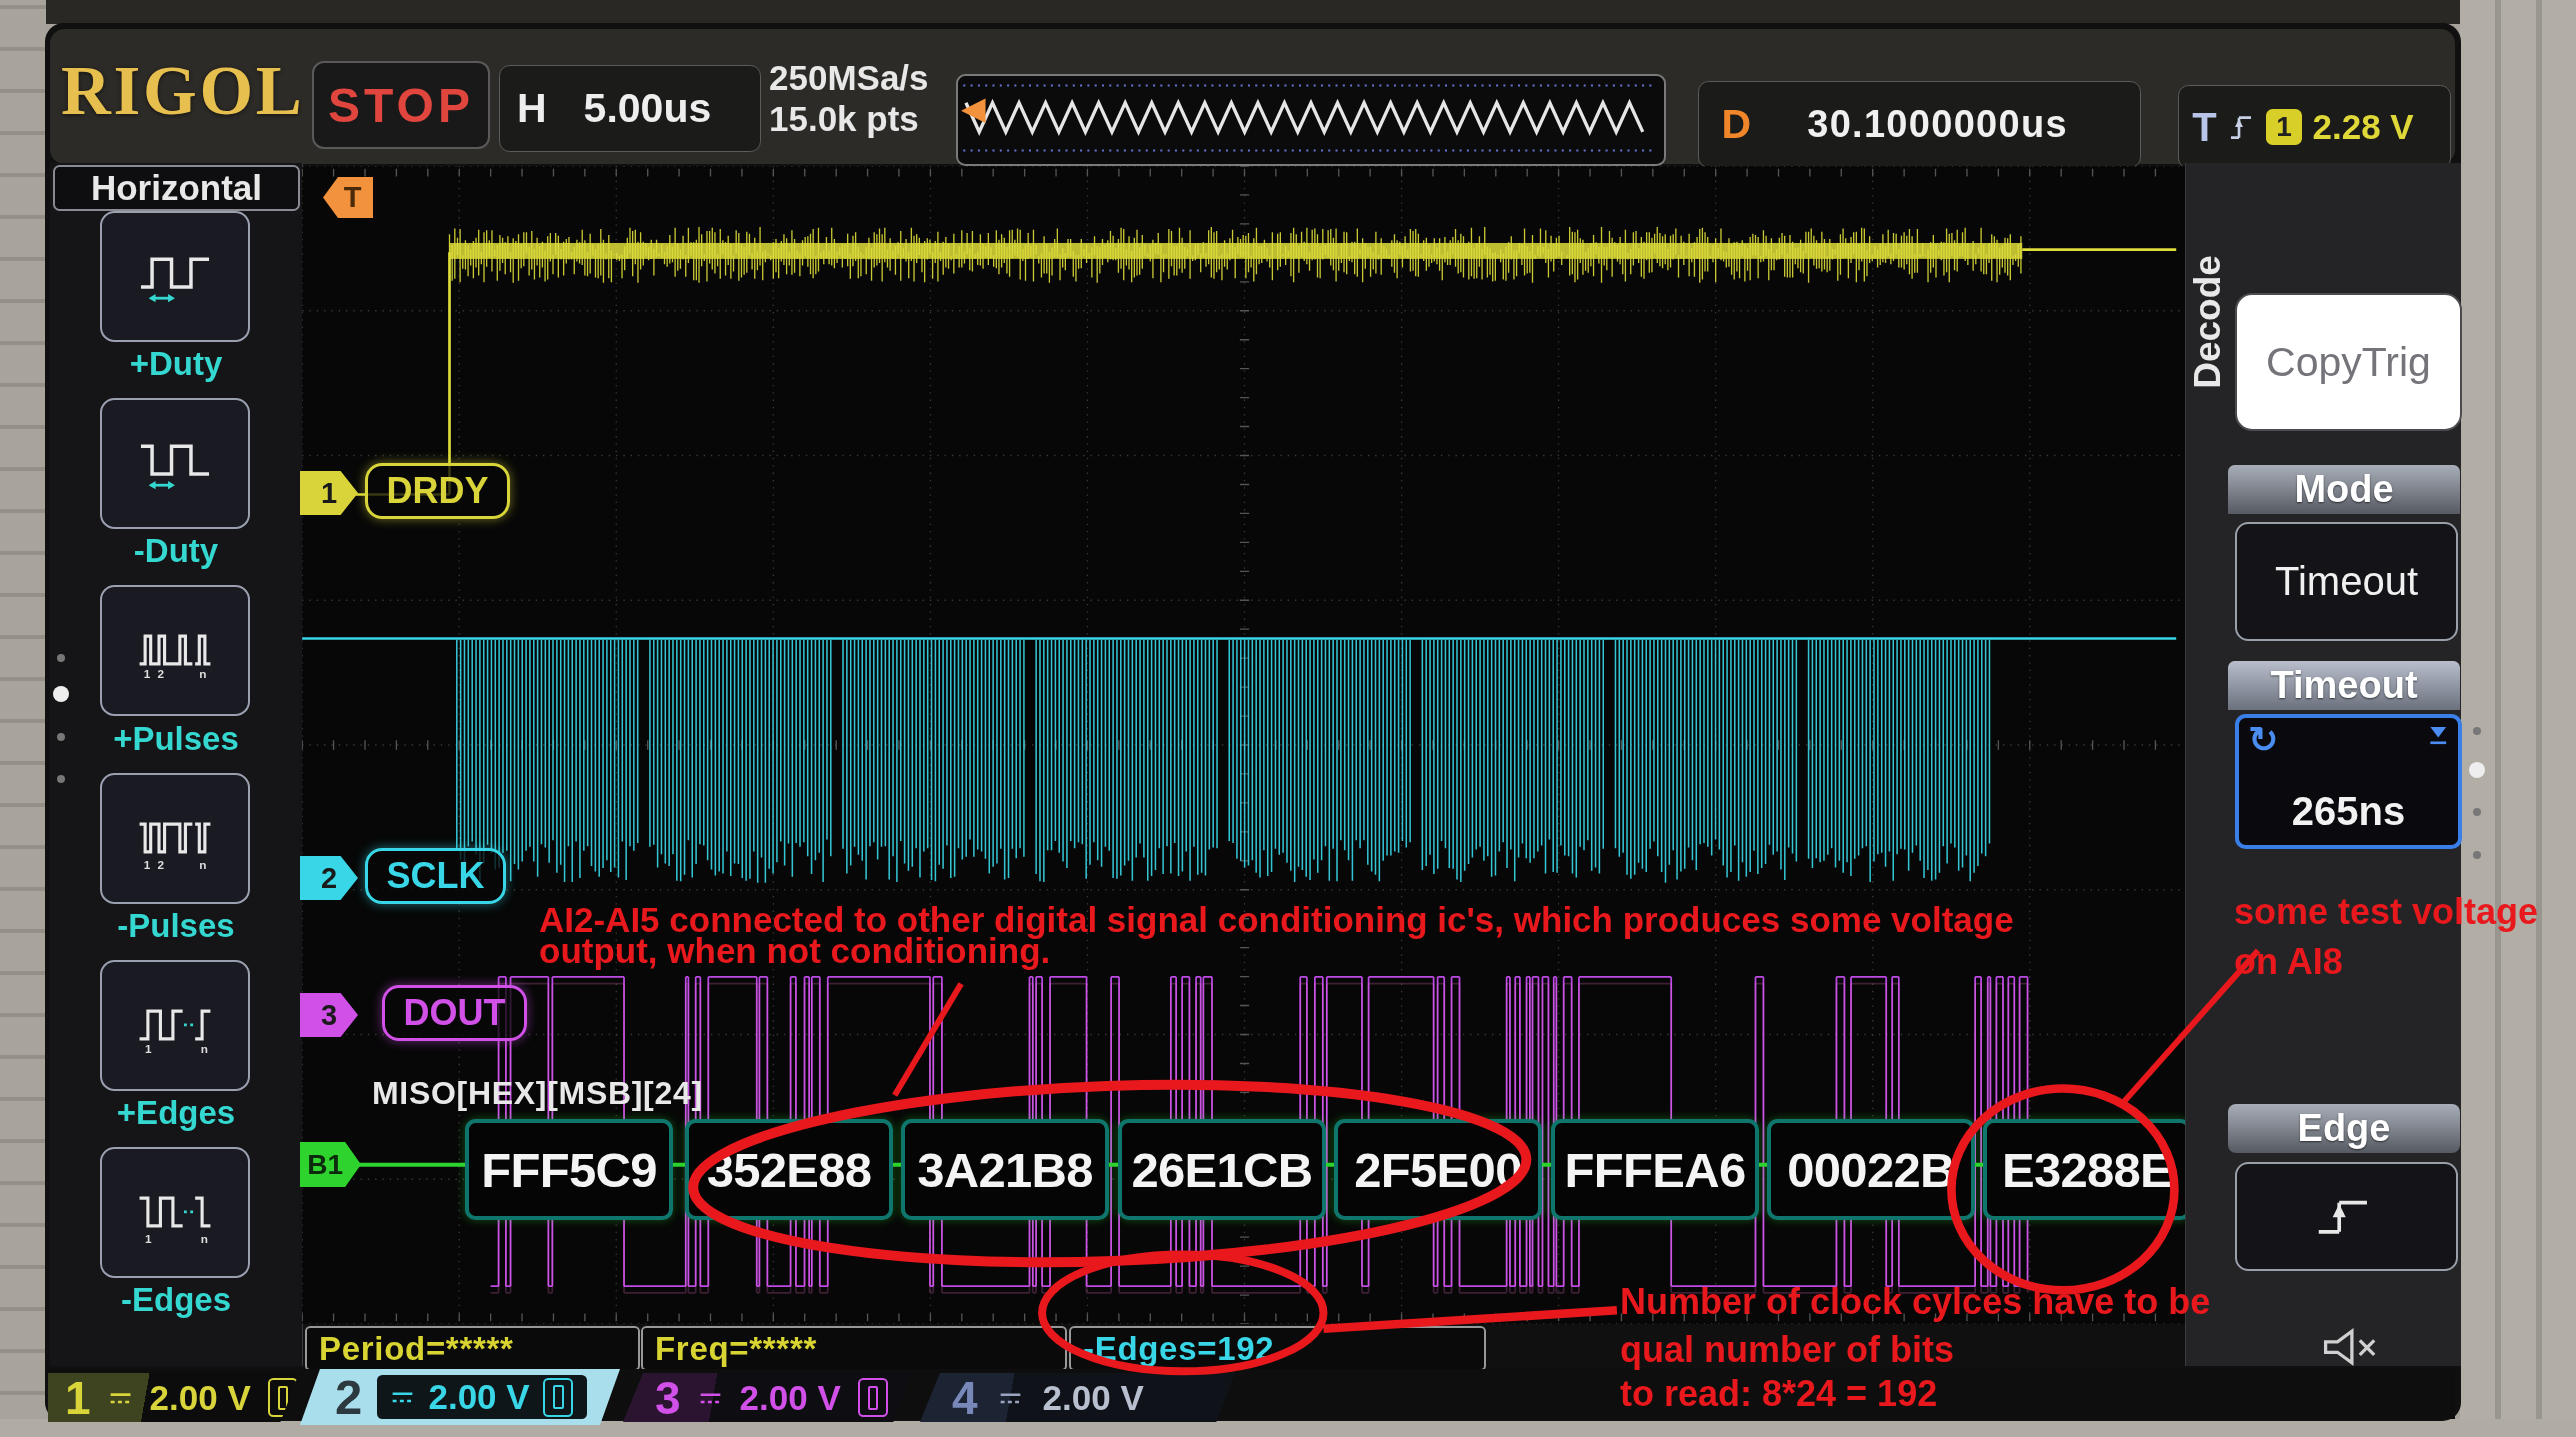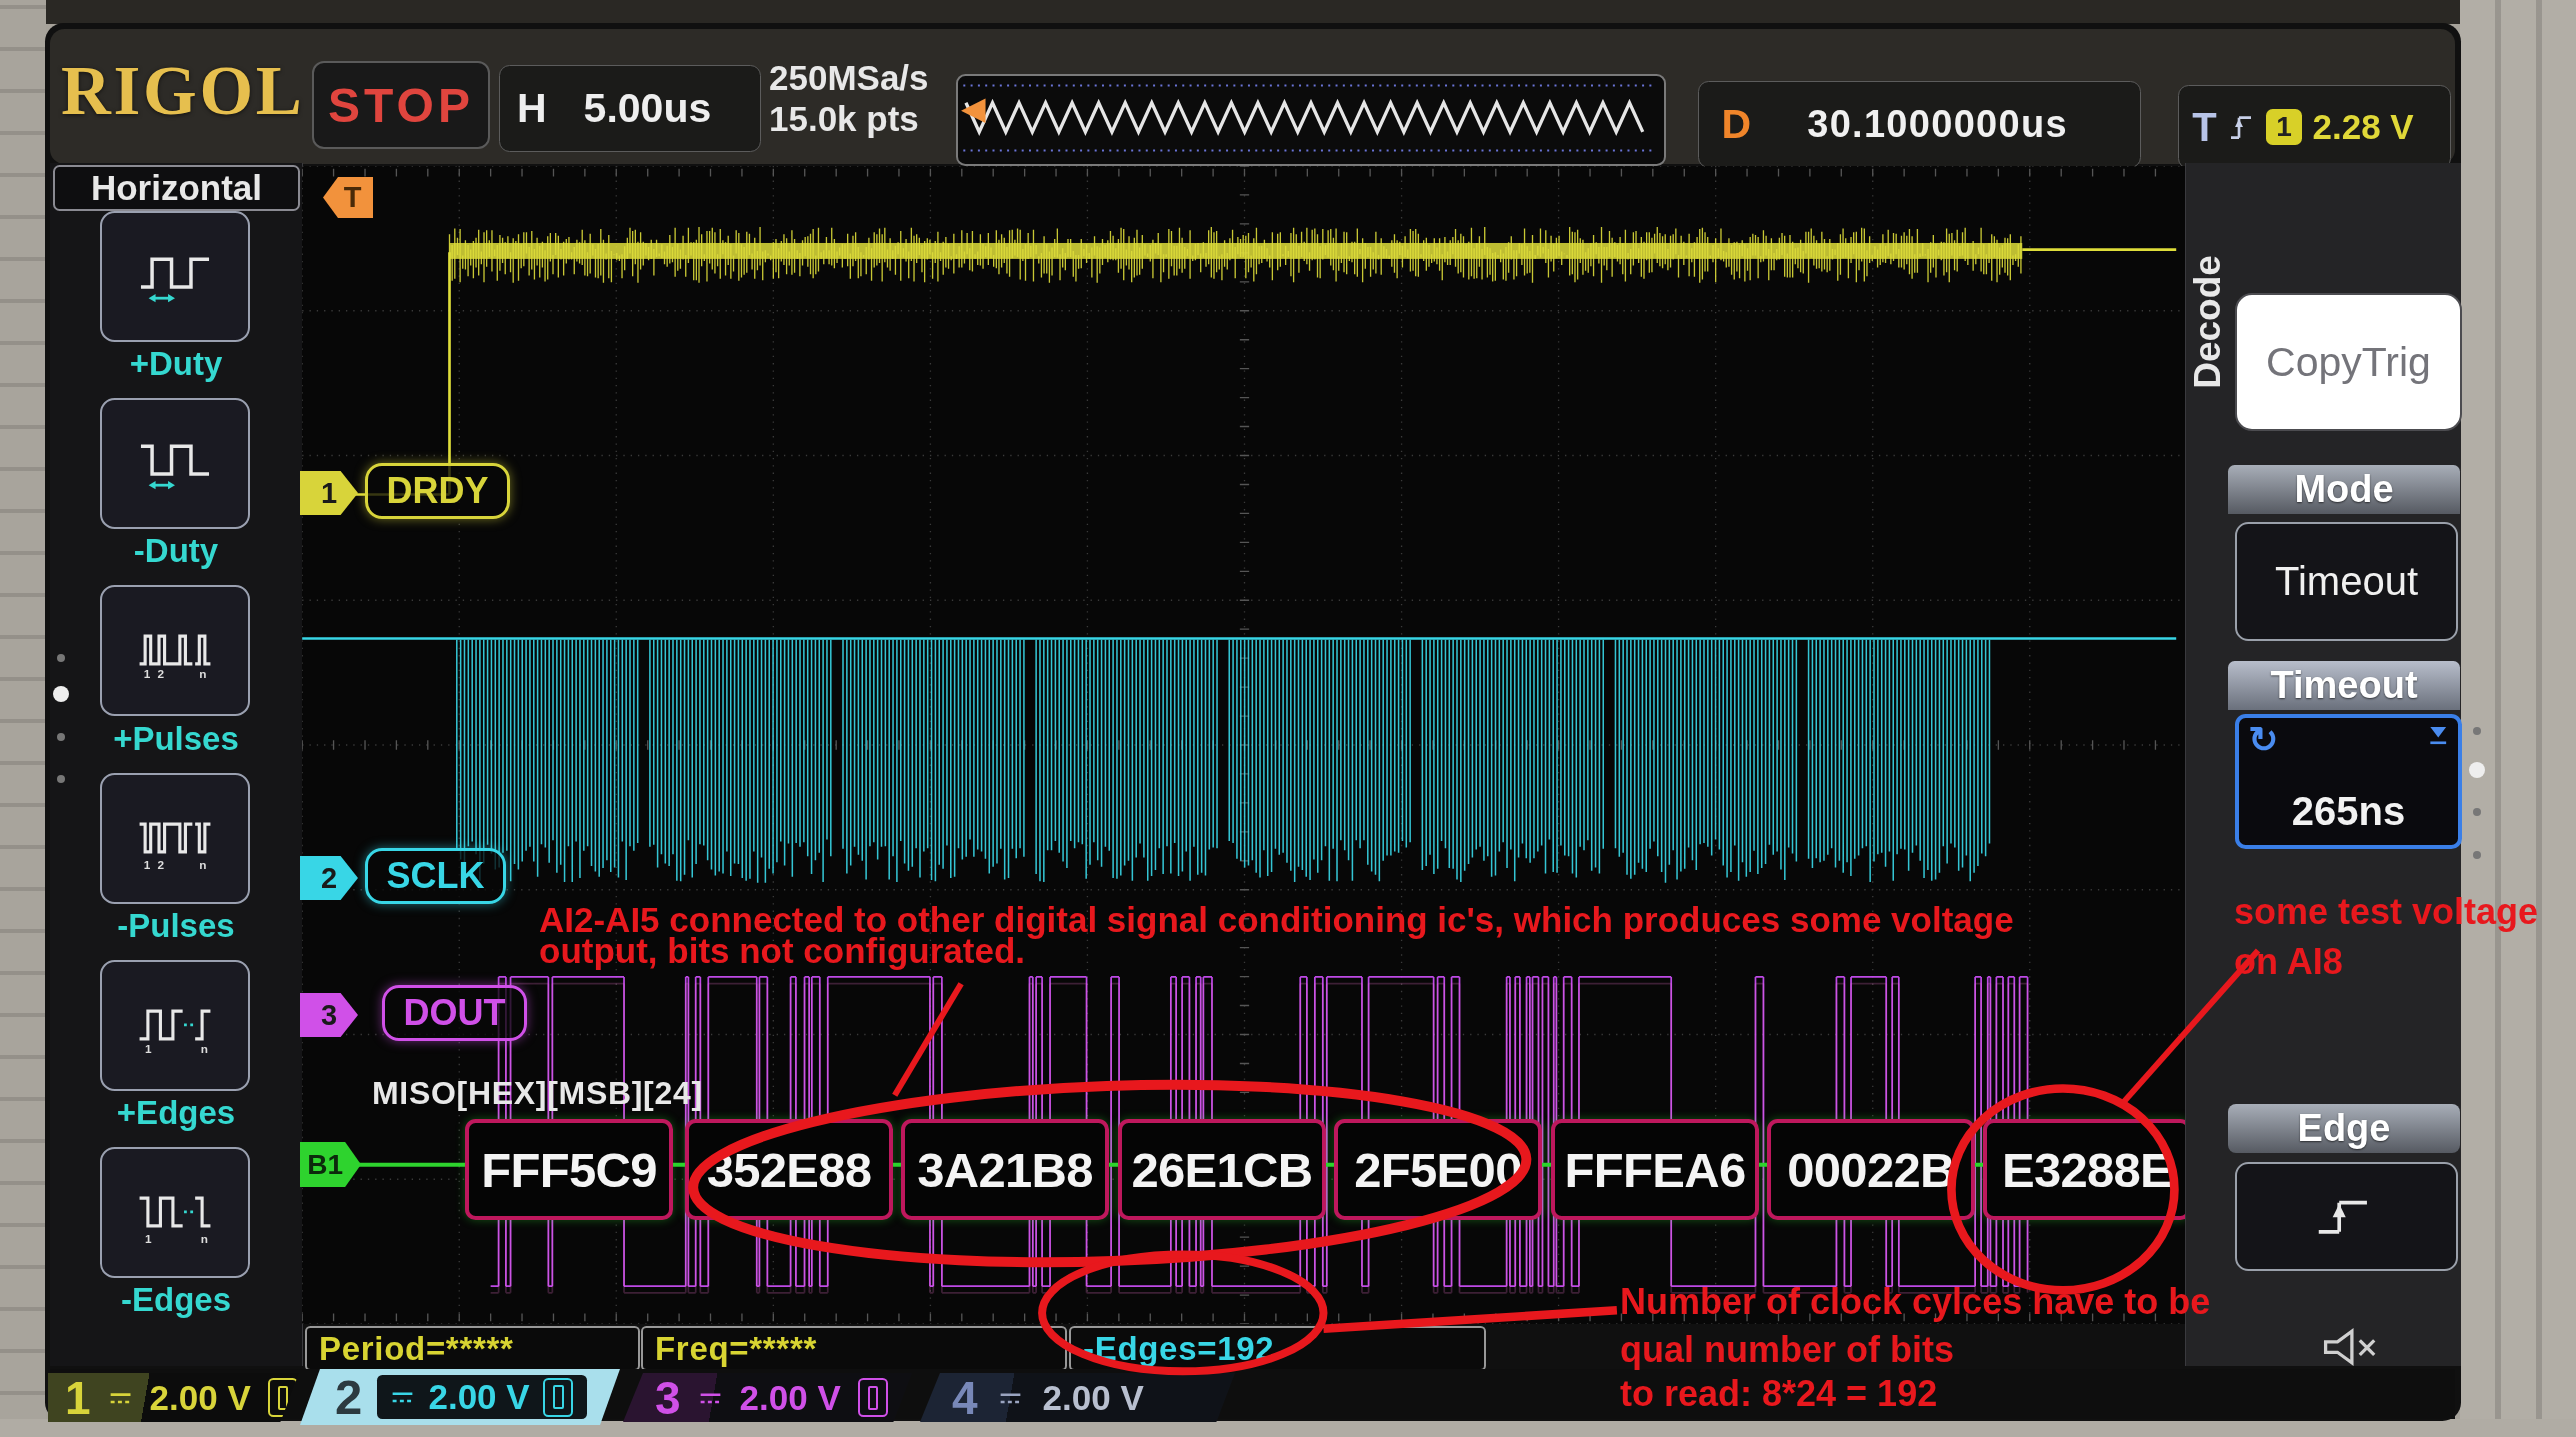--- a/index.html
+++ b/index.html
@@ -51,21 +51,21 @@
   .dot{border-radius:50%;background:#777;}
   
   .grat{left:302px;top:166px;width:1885px;height:1158px;background:#070707;}
   .trigT{left:323px;top:177px;width:50px;height:41px;background:#f2923c;
     clip-path:polygon(100% 0,100% 100%,30% 100%,0 50%,30% 0);display:flex;align-items:center;justify-content:center;
     color:#4a2a08;font-weight:bold;font-size:29px;padding-left:9.3px;box-sizing:border-box;}
   .chmark{width:58px;height:44px;clip-path:polygon(0 0,70% 0,100% 50%,70% 100%,0 100%);
     display:flex;align-items:center;justify-content:center;font-weight:bold;font-size:29px;color:#1a1a1a;}
   .chlabel{border-radius:17px;padding:4px 18.6px;font-weight:bold;font-size:36px;background:rgba(8,8,8,.78);}
   .miso{left:372px;top:1075px;color:#e8e8e8;font-weight:bold;font-size:32px;letter-spacing:0.7px;}
-  .hexbox{top:1119px;width:200px;height:93px;border:4px solid #be185d;border-radius:10.6px;background:#050505;
+  .hexbox{top:1119px;width:200px;height:93px;border:4px solid #0f766e;border-radius:10.6px;background:#050505;
     color:#f4f4f4;font-weight:bold;font-size:49px;display:flex;align-items:center;justify-content:center;
     letter-spacing:-0.7px;box-shadow:0 0 9.3px rgba(40,220,40,.35);}
   .b1tag{left:300px;top:1142px;width:61px;height:45px;background:#2ed32e;
     clip-path:polygon(0 0,74% 0,100% 50%,74% 100%,0 100%);color:#0c2a0c;font-weight:bold;font-size:28px;
     display:flex;align-items:center;justify-content:center;padding-right:10.6px;box-sizing:border-box;}
   
   .measbox{top:1326px;height:41px;border:2px solid #989898;border-radius:5.3px;background:#0a0a0a;
     display:flex;align-items:center;}
   .measbox span{font-weight:bold;font-size:33px;margin-left:12px;letter-spacing:0.7px;}
   
@@ -381,21 +381,21 @@
 
   <svg id="redlayer" class="abs" viewBox="0 0 3881 2165" width="2576" height="1437">
     <ellipse cx="1672" cy="1768" rx="628" ry="132" fill="none" stroke="#e8181d" stroke-width="15" transform="rotate(-2 1672 1768)"></ellipse>
     <ellipse cx="3108" cy="1792" rx="168" ry="152" fill="none" stroke="#e8181d" stroke-width="13"></ellipse>
     <ellipse cx="1782" cy="1978" rx="212" ry="88" fill="none" stroke="#e8181d" stroke-width="12"></ellipse>
     <line x1="1448" y1="1482" x2="1348" y2="1650" stroke="#e8181d" stroke-width="9"></line>
     <line x1="3198" y1="1662" x2="3402" y2="1432" stroke="#e8181d" stroke-width="9"></line>
     <line x1="1994" y1="2002" x2="2436" y2="1974" stroke="#e8181d" stroke-width="13"></line>
   </svg>
   <div class="abs ann" style="left:539px;top:880px;font-size:35px;margin-top:20px;">AI2-AI5 connected to other digital signal conditioning ic's, which produces some voltage</div>
-  <div class="abs ann" style="left:539px;top:931px;font-size:35px;">output, bits not configurated.</div>
+  <div class="abs ann" style="left:539px;top:931px;font-size:35px;">output, when not conditioning.</div>
   <div class="abs ann" style="left:2234px;top:891px;">some test voltage</div>
   <div class="abs ann" style="left:2234px;top:941px;">on AI8</div>
   <div class="abs ann" style="left:1620px;top:1281px;">Number of clock cylces have to be</div>
   <div class="abs ann" style="left:1620px;top:1329px;">qual number of bits</div>
   <div class="abs ann" style="left:1620px;top:1373px;">to read: 8*24 = 192</div>
 
 </div>
 
 
 </body></html>

